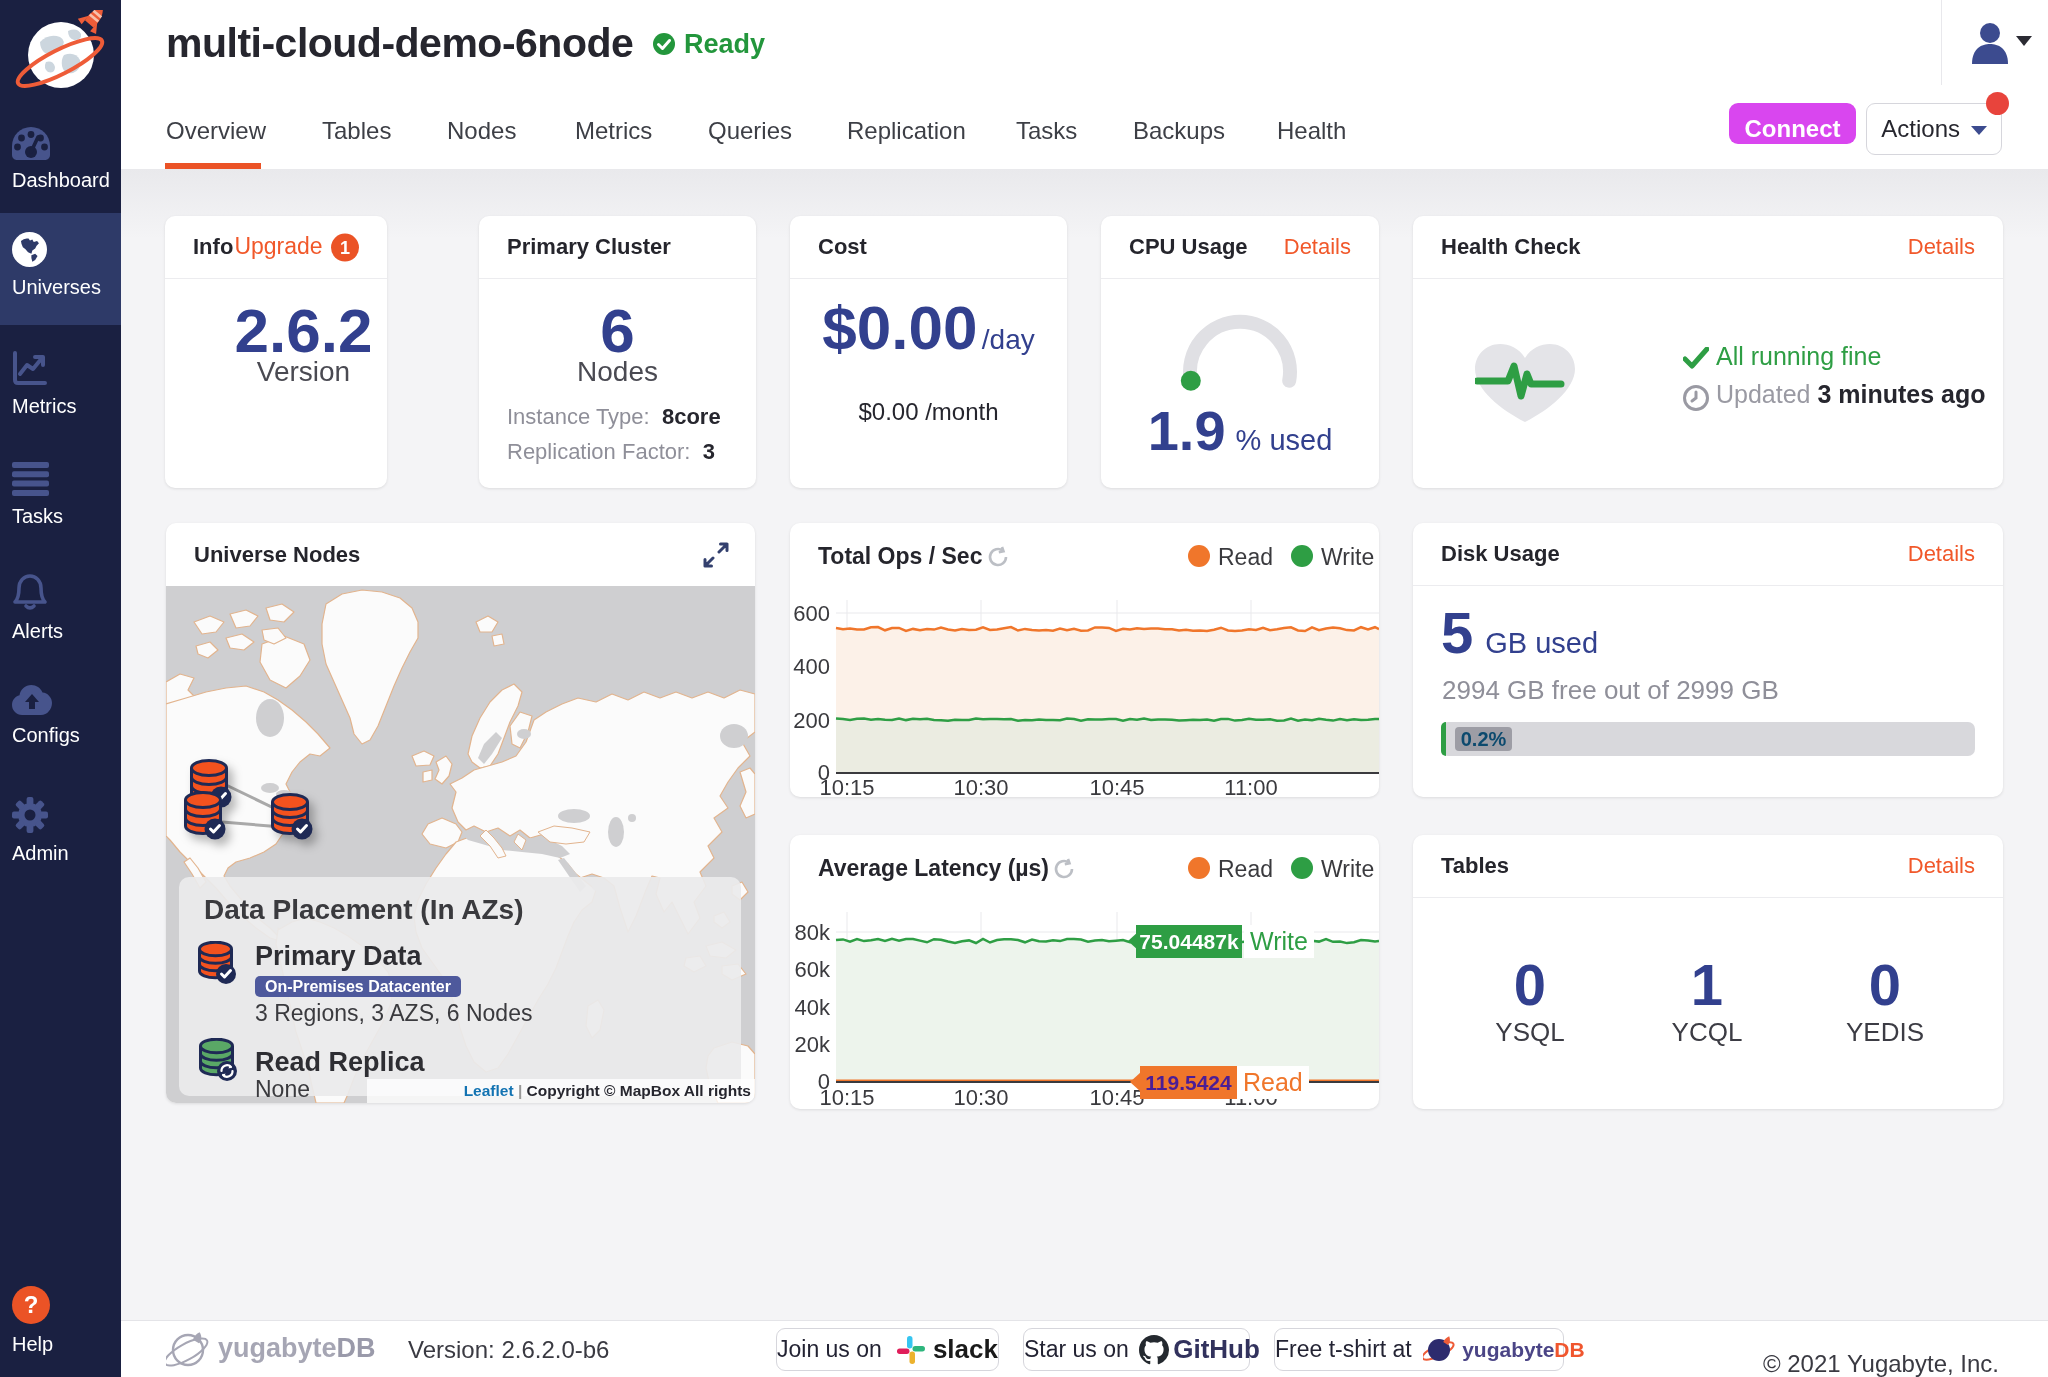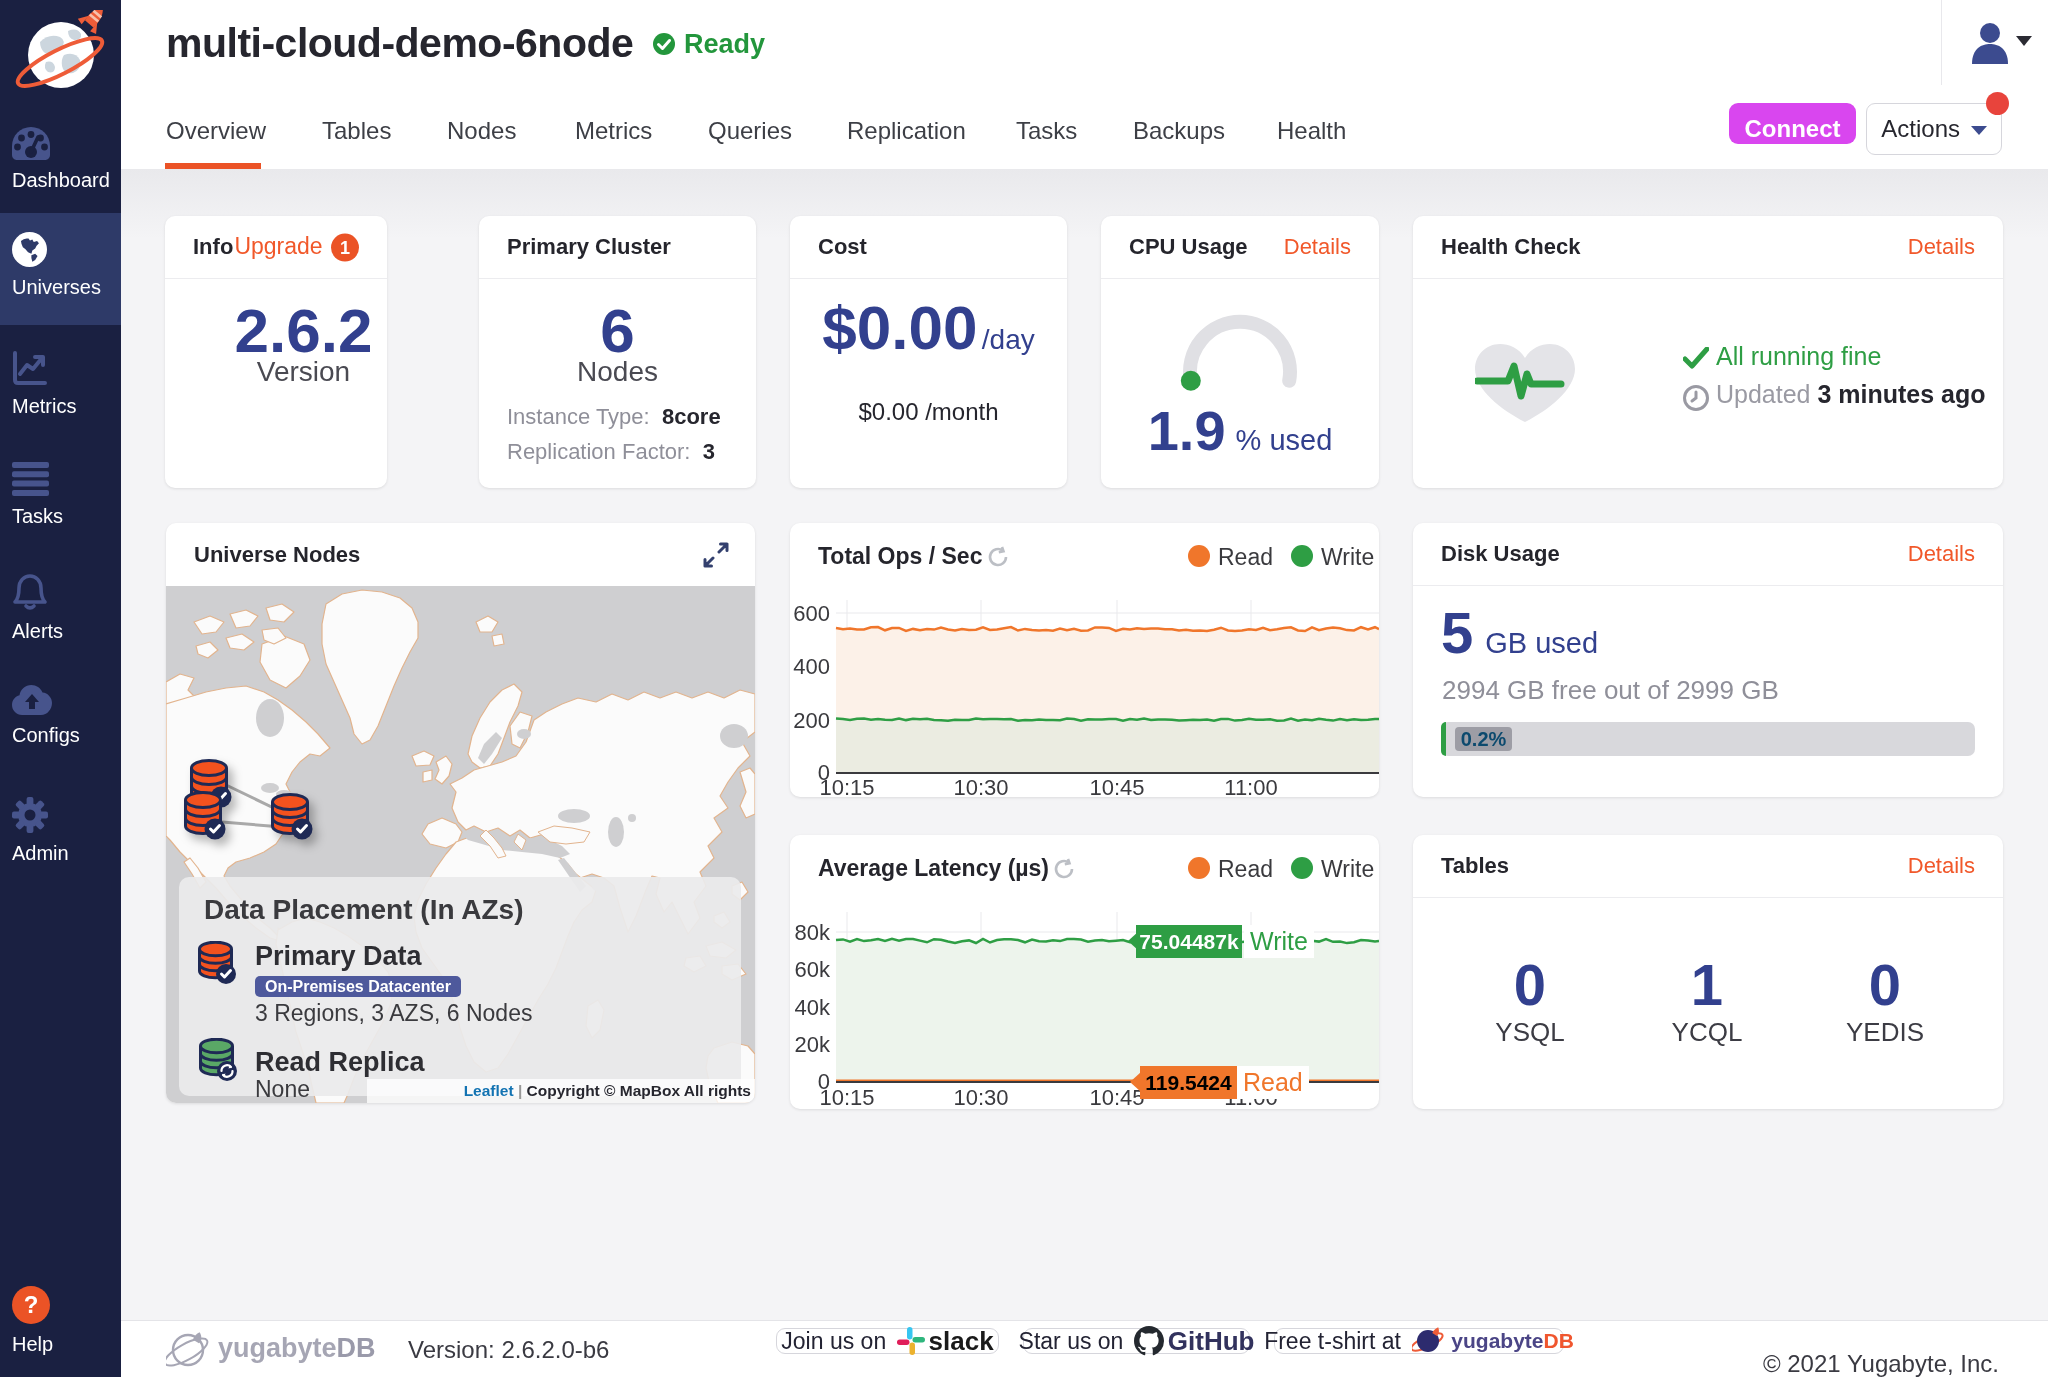--- a/index.html
+++ b/index.html
@@ -13,21 +13,21 @@
 #maingrad { position:absolute; left:121px; top:169px; width:1927px; height:1151px; background:linear-gradient(#e9e9ec 0px, #f4f4f6 70px); }
 .card { position:absolute; background:#fff; border-radius:10px; box-shadow:0 1px 3px rgba(0,0,0,0.10); }
 .card-h { position:relative; height:63px; border-bottom:1px solid #ececef; }
 .card-title { position:absolute; left:28px; top:50%; transform:translateY(-50%); font-weight:bold; font-size:22px; color:#25252c; }
 .details { position:absolute; right:28px; top:50%; transform:translateY(-50%); font-size:22px; color:#f1582a; }
 .bignum { color:#32408e; font-weight:bold; }
 #title { position:absolute; left:166px; top:20px; font-size:41px; font-weight:bold; color:#26262e; letter-spacing:-0.5px; }
 .tab { position:absolute; top:131px; font-size:24px; color:#3d3f46; transform:translateY(-50%); }
 #underline { position:absolute; left:165px; top:163px; width:96px; height:6px; background:#eb5326; }
 #footer { position:absolute; left:121px; top:1320px; width:1927px; height:57px; background:#fff; border-top:1px solid #e4e4e8; }
-.pill svg { flex:0 0 auto; } .pill { position:absolute; top:7px; height:26px; border:1px solid #d6d6dc; border-radius:9px; background:#fff; display:flex; align-items:center; justify-content:center; font-size:23px; color:#232333; white-space:nowrap; }
+.pill svg { flex:0 0 auto; } .pill { position:absolute; top:7px; height:43px; border:1px solid #d6d6dc; border-radius:9px; background:#fff; display:flex; align-items:center; justify-content:space-between; font-size:23px; color:#232333; white-space:nowrap; }
 </style>
 </head>
 <body>
 <div id="maingrad"></div>
 <div id="header"></div>
 <div id="sidebar">
 
   <svg class="abs" style="left:12px; top:10px;" width="100" height="88" viewBox="0 0 100 88">
     <circle cx="49" cy="45" r="33" fill="#fff"></circle>
     <path d="M28 32 Q37 23 48 27 Q55 31 49 38 Q42 45 33 43 Q28 39 28 32Z" fill="#ccd6de"></path>
@@ -424,21 +424,21 @@
       <text x="40" y="192" text-anchor="end">0</text>
       <text x="57" y="208" text-anchor="middle">10:15</text>
       <text x="191" y="208" text-anchor="middle">10:30</text>
       <text x="327" y="208" text-anchor="middle">10:45</text>
       <text x="461" y="208" text-anchor="middle">11:00</text>
     </g>
   </svg>
   <div class="abs" style="left:346px; top:90px; width:106px; height:33px; background:#2e9e44; color:#fff; font-weight:bold; font-size:21px; text-align:center; line-height:33px;">75.04487k</div>
   <div class="abs" style="left:338px; top:96px; width:0; height:0; border-top:10px solid transparent; border-bottom:10px solid transparent; border-right:11px solid #2e9e44;"></div>
   <div class="abs" style="left:454px; top:90px; height:33px; background:#fff; color:#2e9e44; font-size:25px; line-height:33px; padding:0 6px;">Write</div>
-  <div class="abs" style="left:350px; top:231px; width:97px; height:33px; background:#f0762b; color:#000000; font-weight:bold; font-size:21px; text-align:center; line-height:33px;">119.5424</div>
+  <div class="abs" style="left:350px; top:231px; width:97px; height:33px; background:#f0762b; color:#4c1d95; font-weight:bold; font-size:21px; text-align:center; line-height:33px;">119.5424</div>
   <div class="abs" style="left:340px; top:237px; width:0; height:0; border-top:10px solid transparent; border-bottom:10px solid transparent; border-right:11px solid #f0762b;"></div>
   <div class="abs" style="left:447px; top:231px; height:33px; background:#fff; color:#f0762b; font-size:25px; line-height:33px; padding:0 6px;">Read</div>
 </div>
 
 <div class="card" style="left:1413px; top:523px; width:590px; height:274px;">
   <div class="card-h">
     <div class="card-title">Disk Usage</div>
     <div class="details">Details</div>
   </div>
   <div class="abs" style="left:28px; top:76px;"><span class="bignum" style="font-size:58px;">5</span><span style="font-size:29px; color:#32408e; margin-left:12px;">GB used</span></div>

